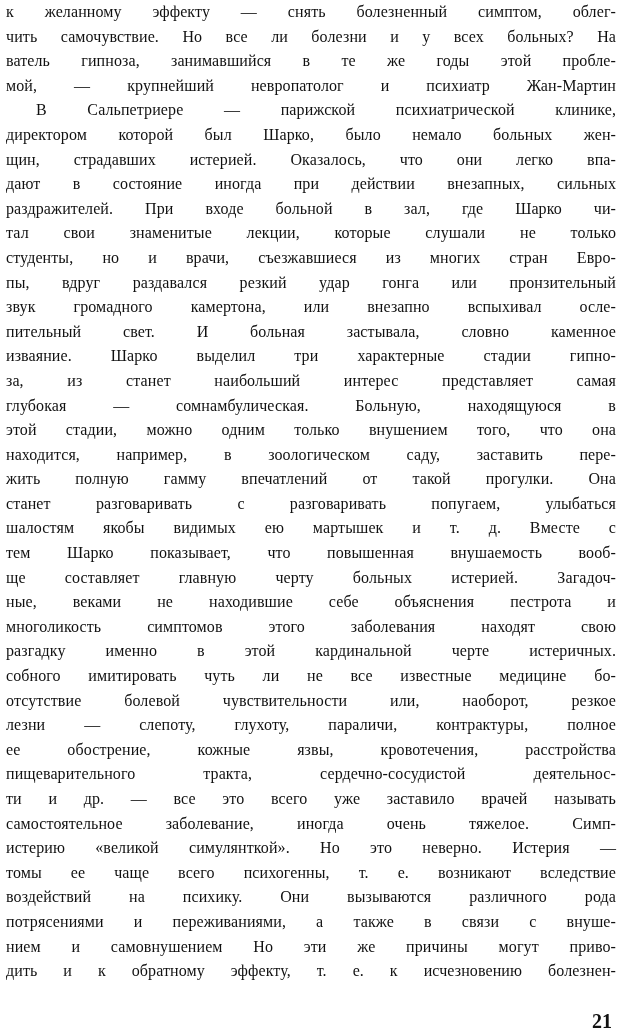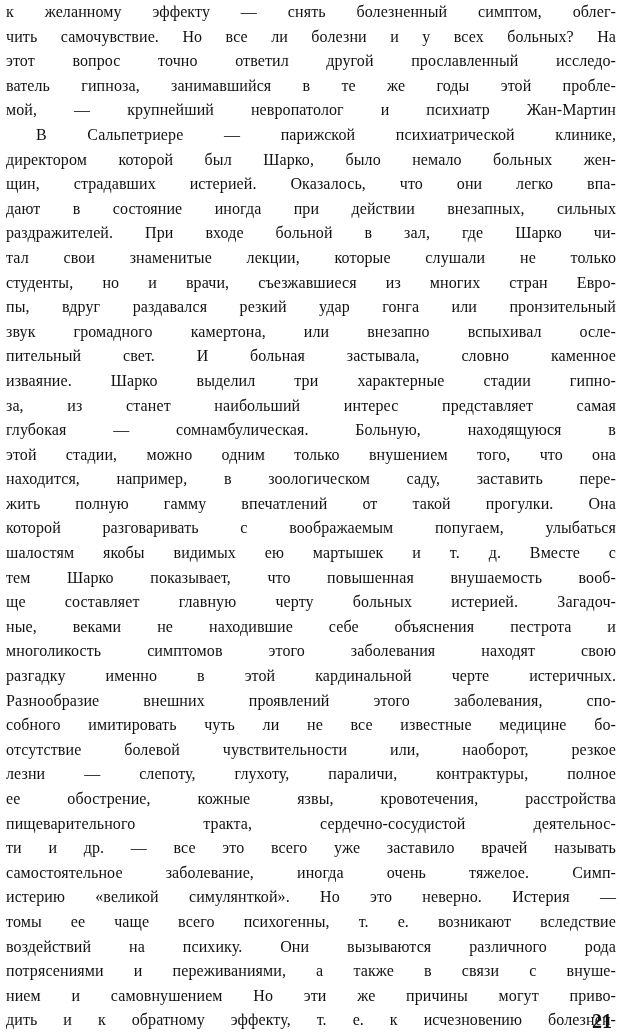--- a/index.html
+++ b/index.html
@@ -46,49 +46,47 @@
       font-family: "Liberation Serif", "DejaVu Serif", serif;
     }
   </style>
 </head>
 <body>
 
 <div class="page">
   <div class="paragraph">
     <span class="line">к желанному эффекту — снять болезненный симптом, облег-</span>
     <span class="line">чить самочувствие. Но все ли болезни и у всех больных? На</span>
-    <span class="line">этот вопрос точно ответил другой прославленный исследо-</span>
     <span class="line">ватель гипноза, занимавшийся в те же годы этой пробле-</span>
     <span class="line">мой, — крупнейший невропатолог и психиатр Жан-Мартин</span>
   </div>
   <div class="paragraph">
     <span class="line indent">В Сальпетриере — парижской психиатрической клинике,</span>
     <span class="line">директором которой был Шарко, было немало больных жен-</span>
     <span class="line">щин, страдавших истерией. Оказалось, что они легко впа-</span>
     <span class="line">дают в состояние иногда при действии внезапных, сильных</span>
     <span class="line">раздражителей. При входе больной в зал, где Шарко чи-</span>
     <span class="line">тал свои знаменитые лекции, которые слушали не только</span>
     <span class="line">студенты, но и врачи, съезжавшиеся из многих стран Евро-</span>
     <span class="line">пы, вдруг раздавался резкий удар гонга или пронзительный</span>
     <span class="line">звук громадного камертона, или внезапно вспыхивал осле-</span>
     <span class="line">пительный свет. И больная застывала, словно каменное</span>
     <span class="line">изваяние. Шарко выделил три характерные стадии гипно-</span>
     <span class="line">за, из станет наибольший интерес представляет самая</span>
     <span class="line">глубокая — сомнамбулическая. Больную, находящуюся в</span>
     <span class="line">этой стадии, можно одним только внушением того, что она</span>
     <span class="line">находится, например, в зоологическом саду, заставить пере-</span>
     <span class="line">жить полную гамму впечатлений от такой прогулки. Она</span>
-    <span class="line">которой разговаривать с воображаемым попугаем, улыбаться</span>
+    <span class="line">станет разговаривать с разговаривать попугаем, улыбаться</span>
     <span class="line">шалостям якобы видимых ею мартышек и т. д. Вместе с</span>
     <span class="line">тем Шарко показывает, что повышенная внушаемость вооб-</span>
     <span class="line">ще составляет главную черту больных истерией. Загадоч-</span>
     <span class="line">ные, веками не находившие себе объяснения пестрота и</span>
     <span class="line">многоликость симптомов этого заболевания находят свою</span>
     <span class="line">разгадку именно в этой кардинальной черте истеричных.</span>
-    <span class="line">Разнообразие внешних проявлений этого заболевания, спо-</span>
     <span class="line">собного имитировать чуть ли не все известные медицине бо-</span>
     <span class="line">отсутствие болевой чувствительности или, наоборот, резкое</span>
     <span class="line">лезни — слепоту, глухоту, параличи, контрактуры, полное</span>
     <span class="line">ее обострение, кожные язвы, кровотечения, расстройства</span>
     <span class="line">пищеварительного тракта, сердечно-сосудистой деятельнос-</span>
     <span class="line">ти и др. — все это всего уже заставило врачей называть</span>
     <span class="line">самостоятельное заболевание, иногда очень тяжелое. Симп-</span>
     <span class="line">истерию «великой симулянткой». Но это неверно. Истерия —</span>
     <span class="line">томы ее чаще всего психогенны, т. е. возникают вследствие</span>
     <span class="line">воздействий на психику. Они вызываются различного рода</span>

